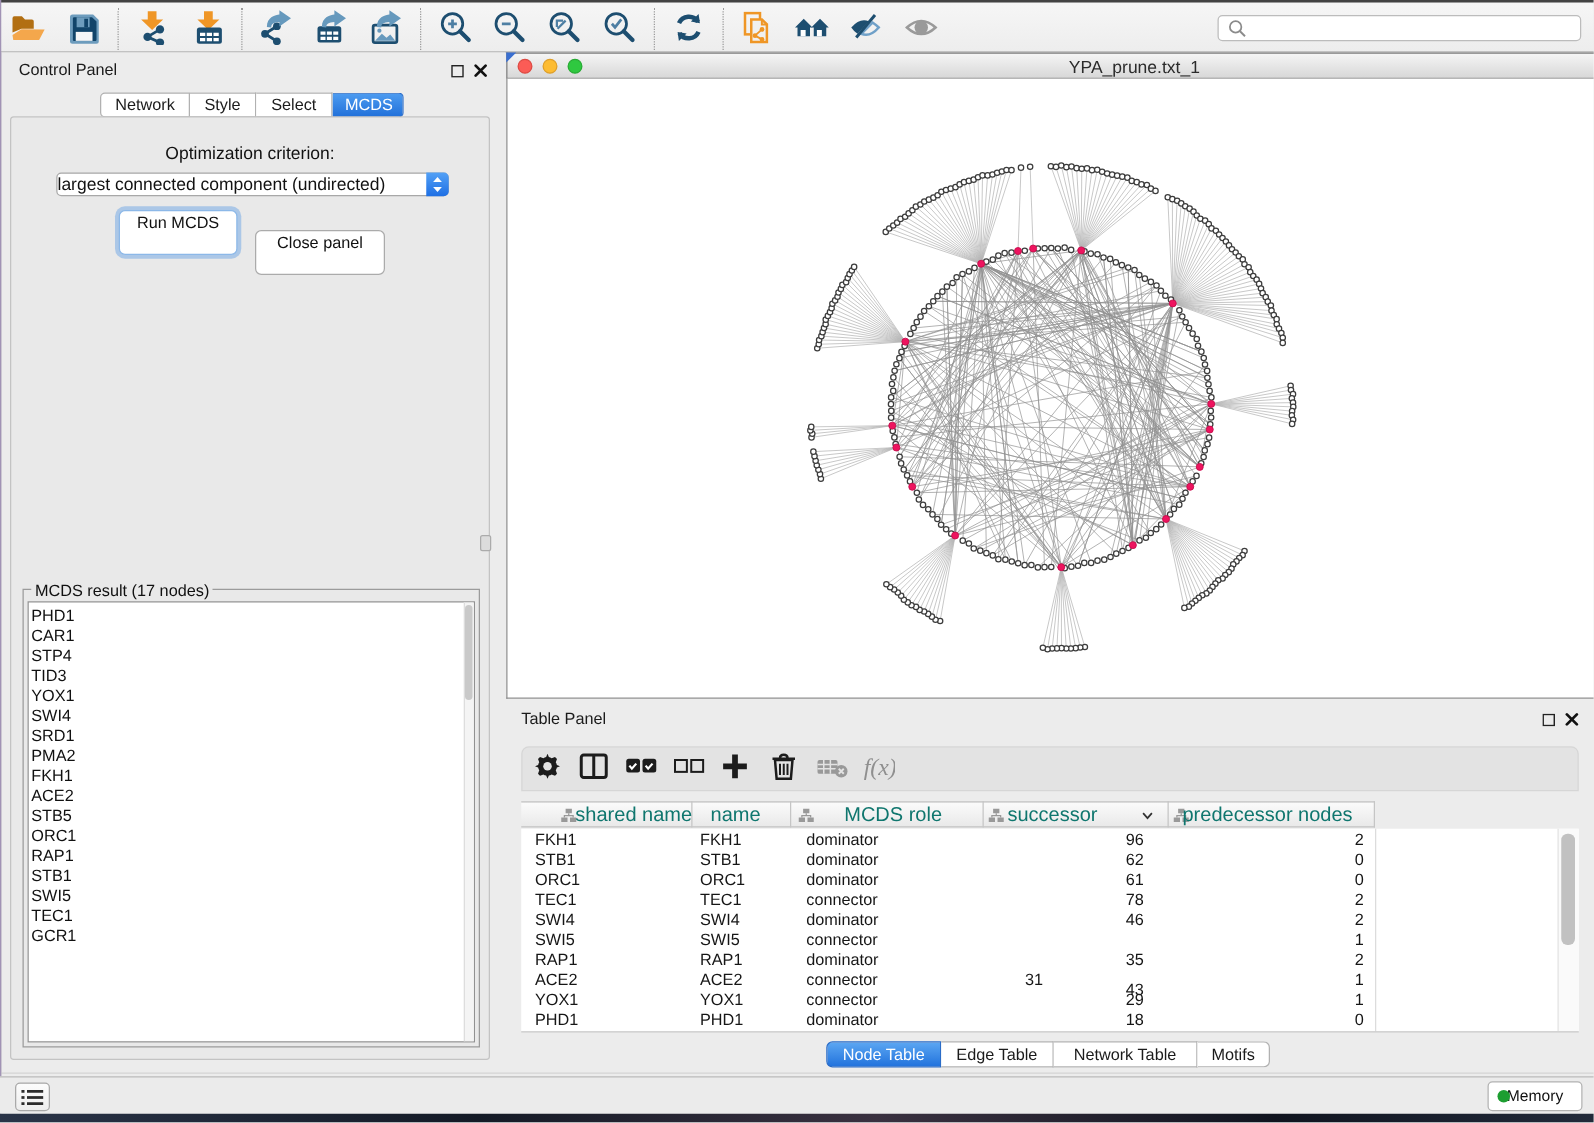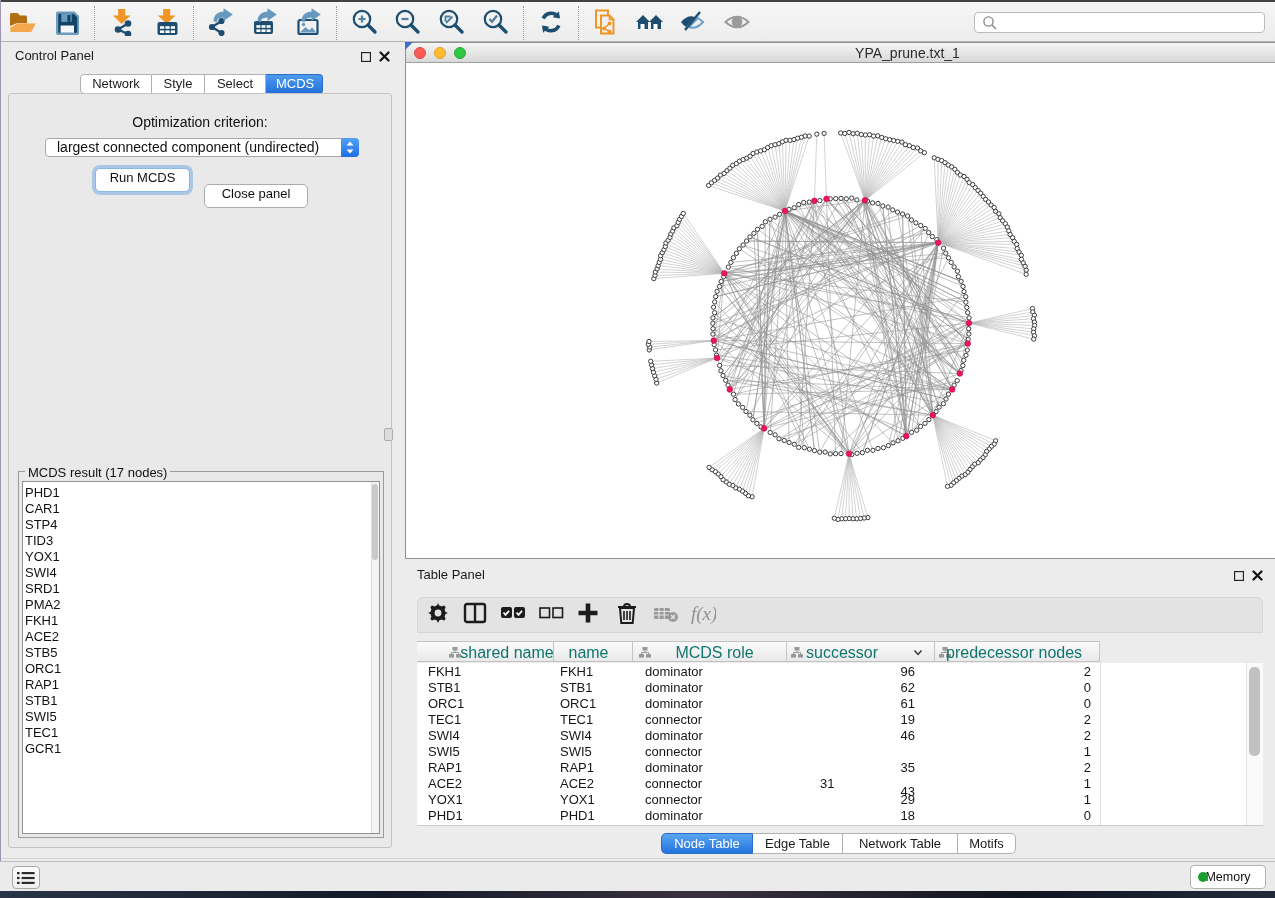--- a/index.html
+++ b/index.html
@@ -13,23 +13,23 @@
 #cp{left:0;top:42px;width:404px;height:819px;background:#ececec;border-left:1px solid #a89bb0}
 #cp-title{left:15px;top:48px;font-size:13px;color:#1b1b1b}
 .winbtns{position:absolute;display:flex;gap:8px;align-items:center}
 #tabs{position:absolute;left:80px;top:74px;height:20px;display:flex;font-size:13px;color:#1b1b1b}
 #tabs .tab{background:#fff;border:1px solid #b1b1b1;border-left:none;padding:0 10px;line-height:18px;text-align:center}
 #tabs .tab:first-child{border-left:1px solid #b1b1b1;border-radius:4px 0 0 4px}
 #tabs .tab:last-child{border-radius:0 4px 4px 0}
 #tabs .tab.sel{background:linear-gradient(#4c9bf0,#2271da);border-color:#2a6cc8;color:#fff}
 #tabpanel{left:8px;top:93px;width:384px;height:755px;background:#e9e9e9;border:1px solid #c3c3c3;border-radius:3px}
 #optlabel{left:8px;top:114px;width:384px;text-align:center;font-size:14px;color:#111}
-#combo{left:45px;top:138px;width:314px;height:19px;background:#fff;border:1px solid #a8a8a8;border-radius:4px;font-size:14px;color:#111;line-height:17px;padding-left:11px;white-space:nowrap;overflow:hidden}
+#combo{left:45px;top:138px;width:314px;height:19px;background:#fff;border:1px solid #a8a8a8;border-radius:4px;font-size:14px;color:#111;line-height:17px;white-space:nowrap;overflow:hidden}
 #combocap{left:341px;top:138px;width:18px;height:19px;background:linear-gradient(#53a1f6,#1e6fe4);border-radius:0 4px 4px 0}
-.btn{position:absolute;height:24px;background:#fff;border:1px solid #ababab;border-radius:5px;font-size:13px;color:#111;text-align:center;line-height:18px}
+.btn{position:absolute;height:36px;background:#fff;border:1px solid #ababab;border-radius:5px;font-size:13px;color:#111;text-align:center;line-height:18px}
 #runbtn{left:95px;top:168px;width:95px;border-color:#8cb8e8;box-shadow:0 0 0 3px rgba(110,165,230,.5)}
 #closebtn{left:204px;top:184px;width:104px}
 #groupbox{left:18px;top:471px;width:366px;height:367px;border:1px solid #9b9b9b}
 #grouplabel{left:25px;top:465px;background:#e9e9e9;padding:0 3px;font-size:13px;color:#111}
 #mcdslist{left:22px;top:481px;width:358px;height:353px;background:#fff;border:1px solid #919191;font-size:13px;color:#111;line-height:16px;padding:3px 0 0 2px}
 #listsb{left:371px;top:482px;width:8px;height:351px;background:#f4f4f4;border-left:1px solid #ddd}
 #listthumb{left:372px;top:484px;width:6px;height:76px;background:#c9c9c9;border-radius:3px}
 
 #net{left:405px;top:42px;width:870px;height:517px;background:#fff;border:1px solid #8f8f8f;border-right:none}
 #nettitle{left:405px;top:42px;width:870px;height:21px;background:linear-gradient(#f5f5f5,#d8d8d8);border:1px solid #8f8f8f;border-right:none;border-bottom:1px solid #9f9f9f}
@@ -1082,21 +1082,21 @@
 <div class="cell" style="left:820px;top:680px;width:95px;text-align:right">62</div>
 <div class="cell" style="left:1000px;top:680px;width:91px;text-align:right">0</div>
 <div class="cell" style="left:428px;top:696px">ORC1</div>
 <div class="cell" style="left:560px;top:696px">ORC1</div>
 <div class="cell" style="left:645px;top:696px">dominator</div>
 <div class="cell" style="left:820px;top:696px;width:95px;text-align:right">61</div>
 <div class="cell" style="left:1000px;top:696px;width:91px;text-align:right">0</div>
 <div class="cell" style="left:428px;top:712px">TEC1</div>
 <div class="cell" style="left:560px;top:712px">TEC1</div>
 <div class="cell" style="left:645px;top:712px">connector</div>
-<div class="cell" style="left:820px;top:712px;width:95px;text-align:right">19</div>
+<div class="cell" style="left:820px;top:712px;width:95px;text-align:right">78</div>
 <div class="cell" style="left:1000px;top:712px;width:91px;text-align:right">2</div>
 <div class="cell" style="left:428px;top:728px">SWI4</div>
 <div class="cell" style="left:560px;top:728px">SWI4</div>
 <div class="cell" style="left:645px;top:728px">dominator</div>
 <div class="cell" style="left:820px;top:728px;width:95px;text-align:right">46</div>
 <div class="cell" style="left:1000px;top:728px;width:91px;text-align:right">2</div>
 <div class="cell" style="left:428px;top:744px">SWI5</div>
 <div class="cell" style="left:560px;top:744px">SWI5</div>
 <div class="cell" style="left:645px;top:744px">connector</div>
 <div class="cell" style="left:820px;top:784px;width:95px;text-align:right">43</div>

